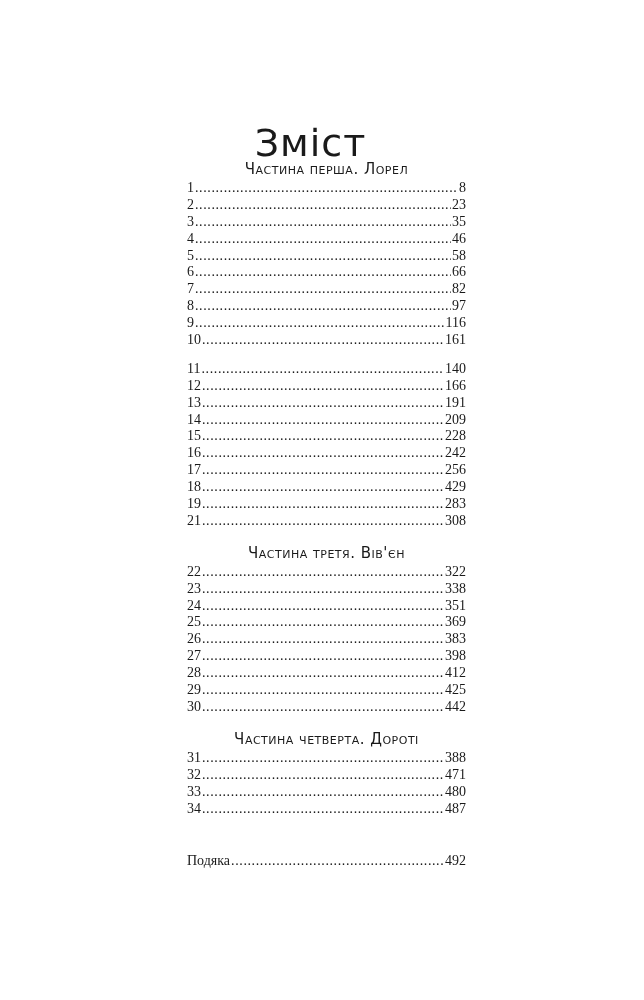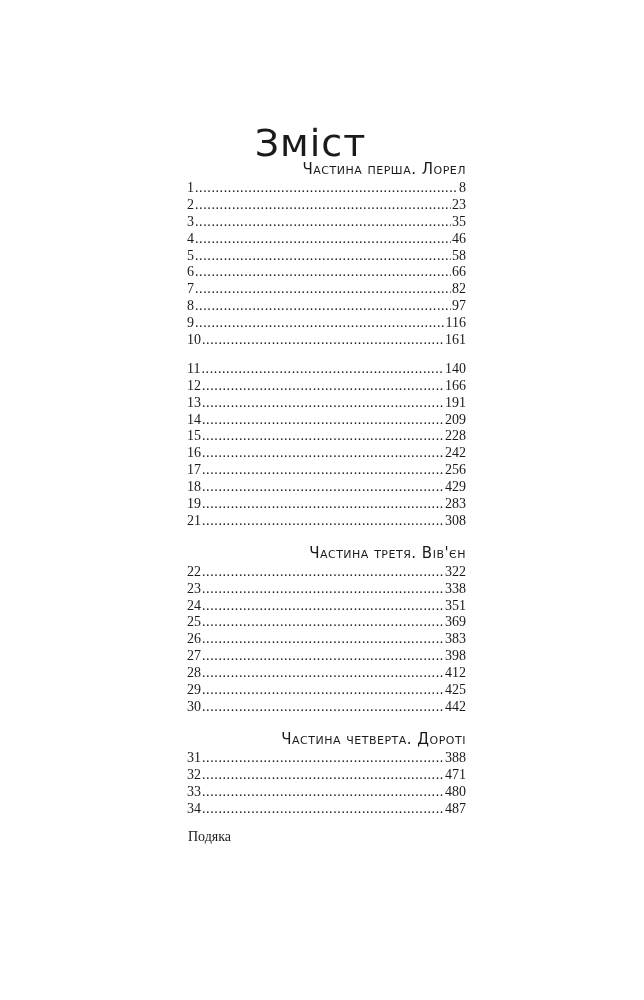--- a/index.html
+++ b/index.html
@@ -11,41 +11,41 @@
     .page-title {
       position: absolute; left: 0; width: 621px; top: 96px;
       text-align: center; font-family: "DejaVu Sans", sans-serif;
       font-size: 38px; font-weight: normal; letter-spacing: 1px;
       line-height: 44px; color: #1a1a1a;
     }
     .toc {
       position: absolute; left: 187px; width: 279px; top: 158px;
     }
     .part-heading {
-      text-align: right; font-family: "DejaVu Sans", sans-serif;
+      text-align: center; font-family: "DejaVu Sans", sans-serif;
       font-size: 15px; font-variant: small-caps; letter-spacing: 0.5px;
       line-height: 22px; height: 22px; margin: 0;
     }
     .part { margin-bottom: 12px; }
     .part.p2 { margin-top: 0; }
     .entry {
       display: flex; align-items: baseline;
       font-size: 14px; line-height: 16.9px; height: 16.9px;
       white-space: nowrap; overflow: hidden;
     }
     .entry .label { flex: 0 0 auto; }
     .entry .leader {
       flex: 1 1 auto; overflow: hidden; white-space: nowrap;
       margin: 0 1px; letter-spacing: 0.6px;
     }
     .entry .leader::before {
       content: "................................................................................................................................................................................................";
     }
     .entry .page { flex: 0 0 auto; text-align: right; }
-    .ack { margin-top: 12px; flex-direction: column; }
+    .ack { margin-top: 36px; }
   </style>
 </head>
 <body>
 
 <h1 class="page-title">Зміст</h1>
 
 <div class="toc" id="toc">
     <div class="part p1">
       <div class="part-heading">Частина перша. Лорел</div>
       <div class="entry">

